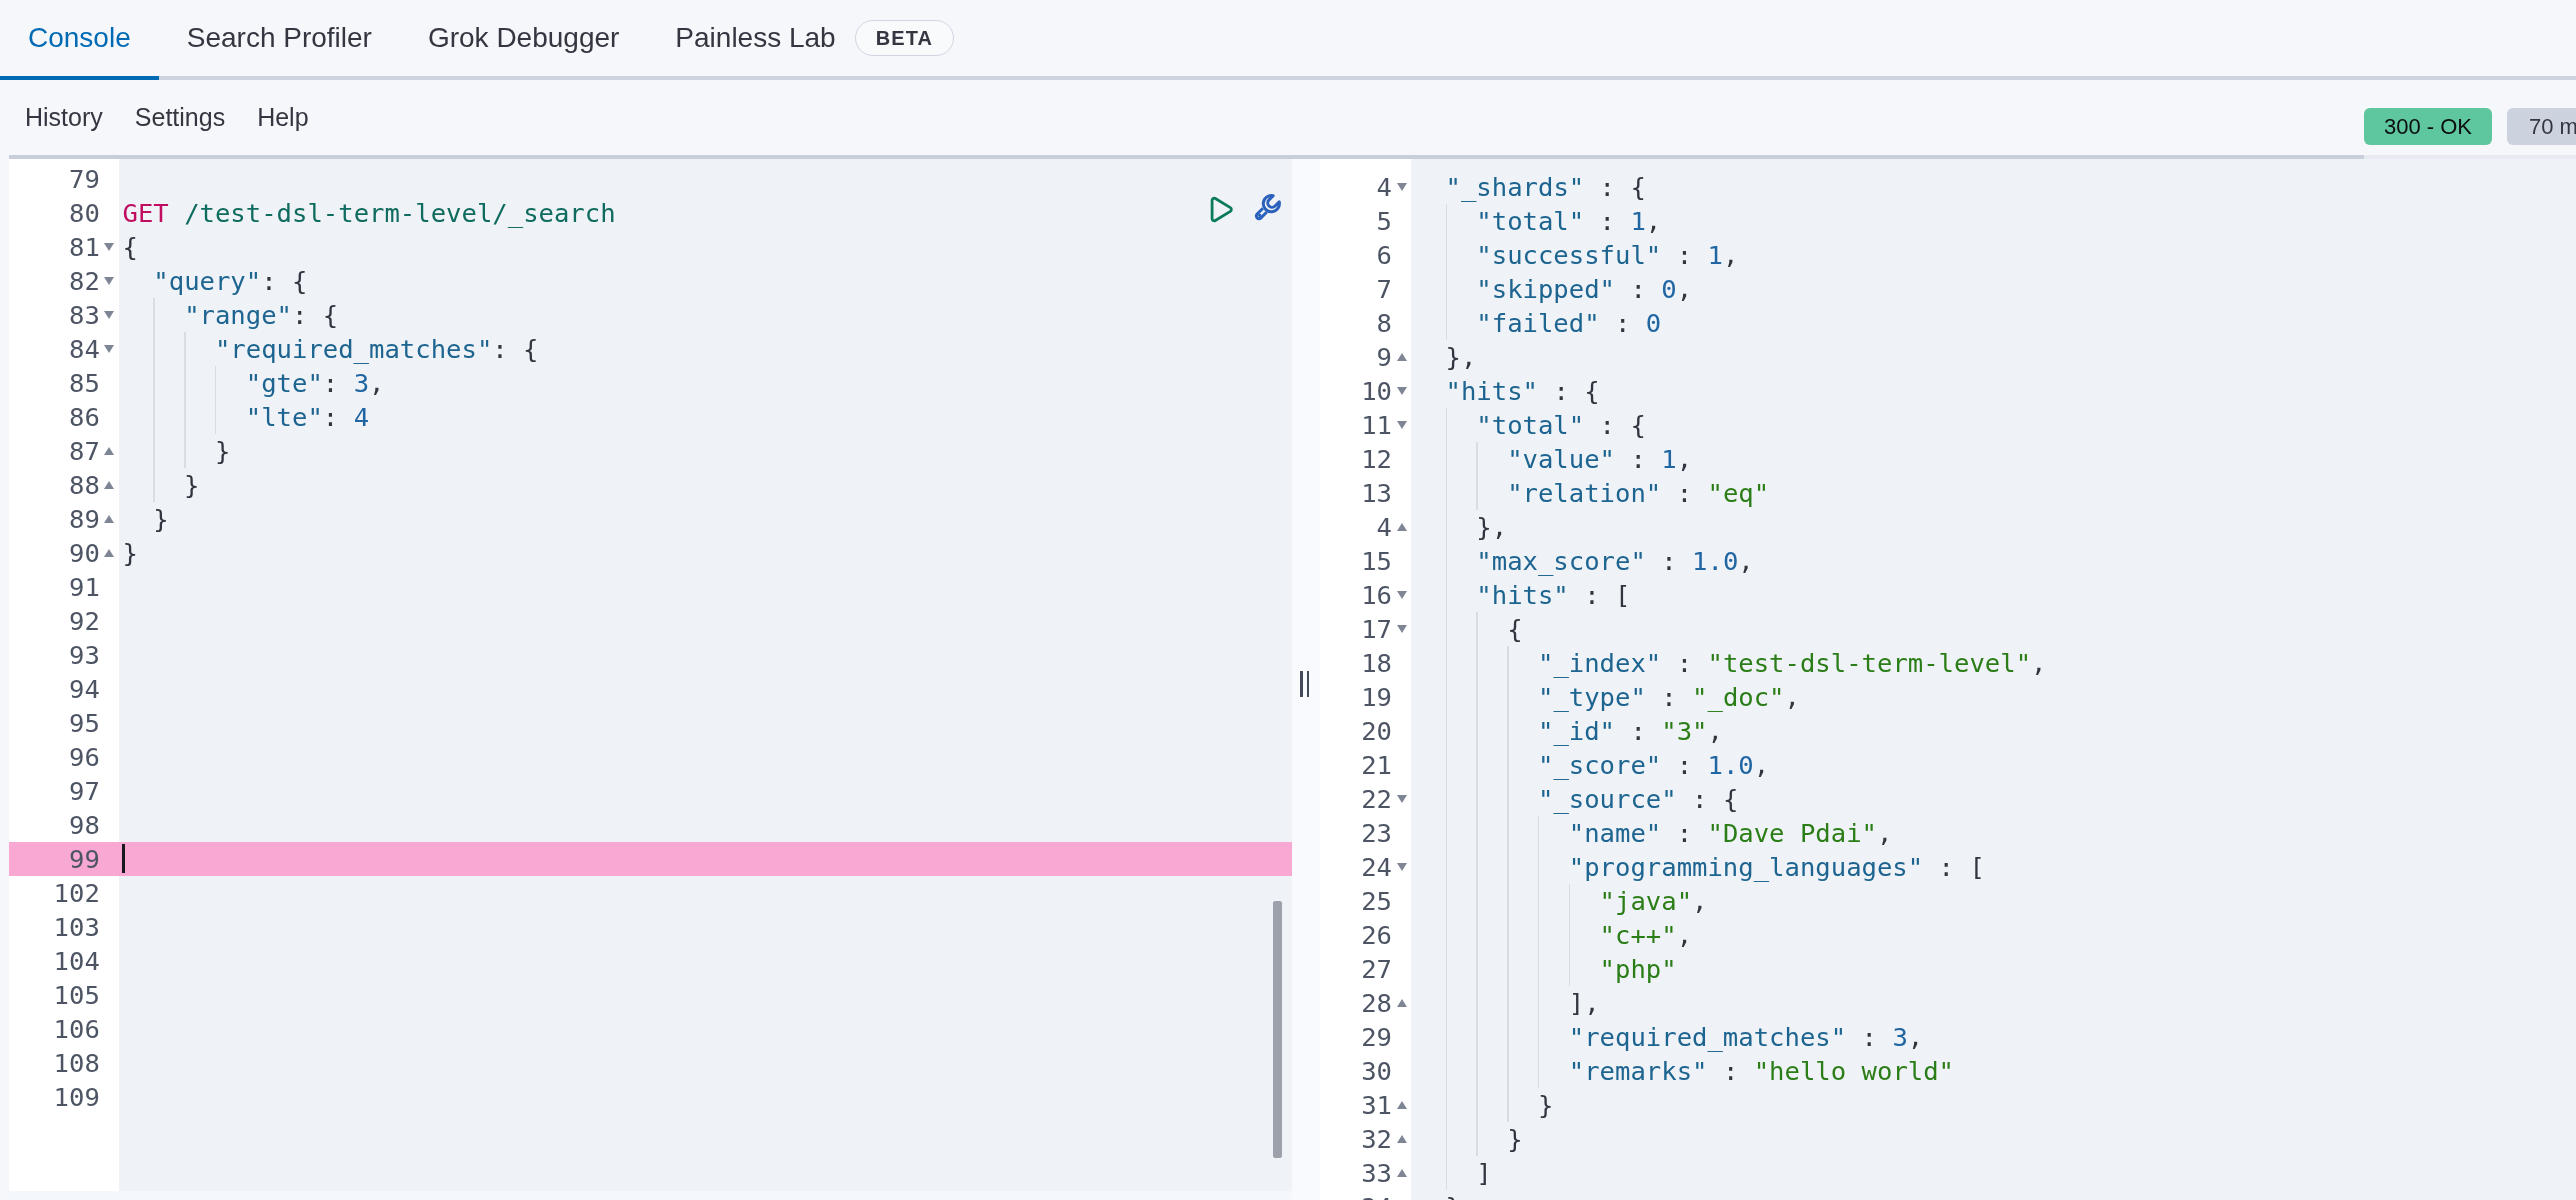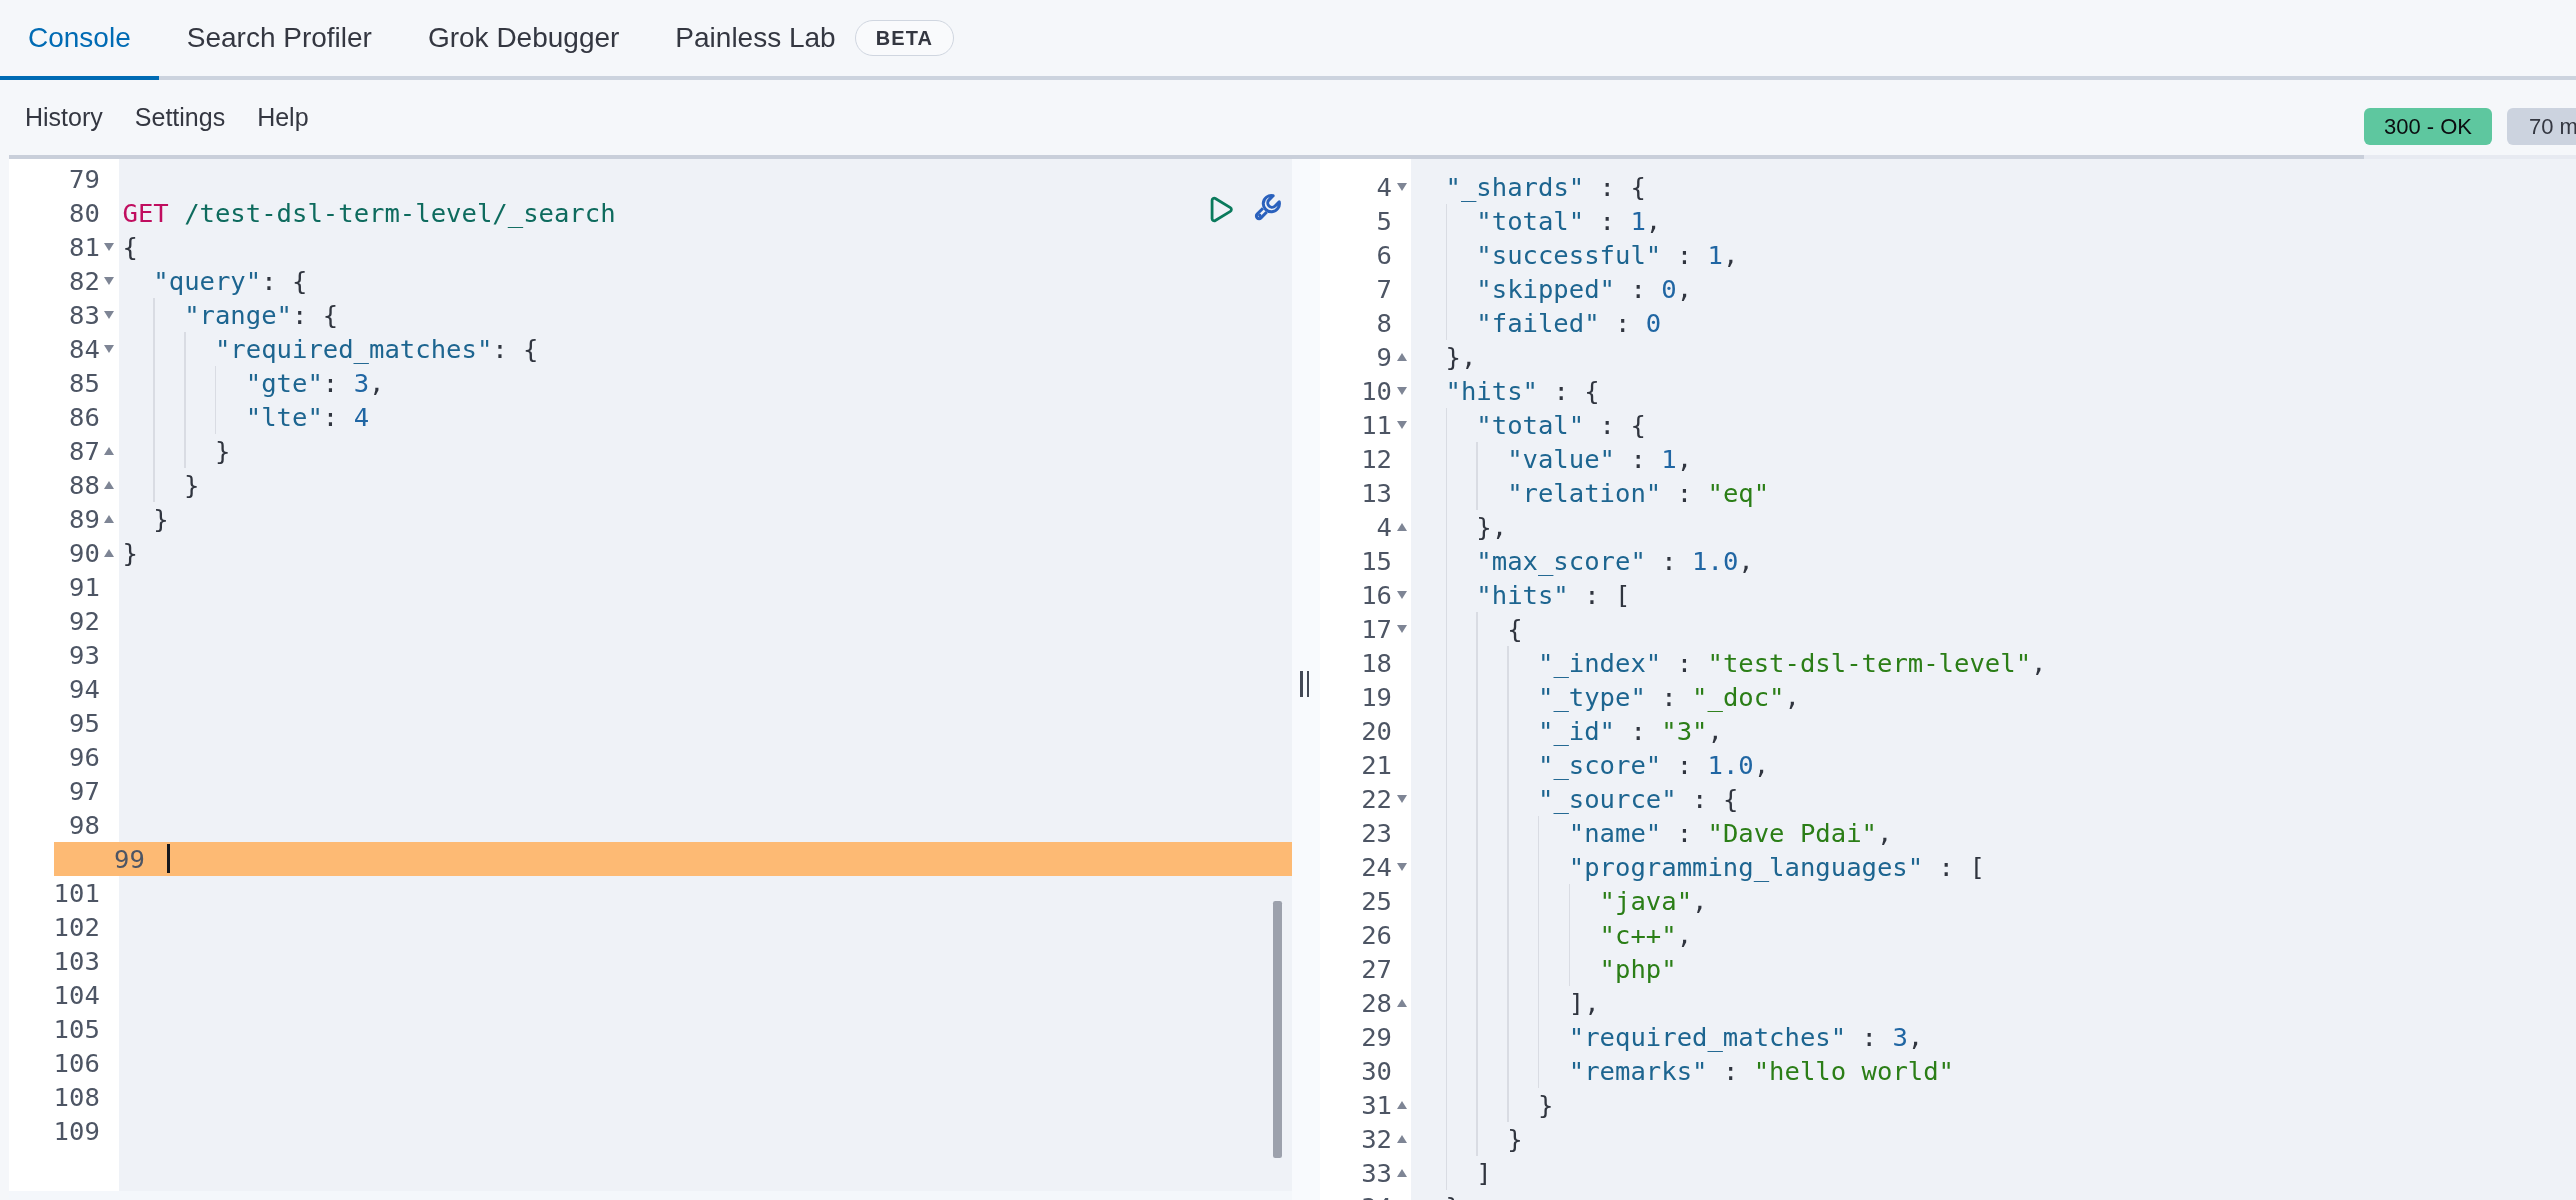--- a/index.html
+++ b/index.html
@@ -49,21 +49,21 @@
   .gutter-underlay{position:absolute;left:0;top:0;bottom:0;background:#ffffff;z-index:0;}
   .panel.left  .gutter-underlay{width:110px;}
   .panel.right .gutter-underlay{width:91px;}
   .rows{position:relative;z-index:1;}
   .panel.left  .rows{padding-top:2.9px;}
   .panel.right .rows{padding-top:10.2px;}
   .row{
     display:flex;height:34px;white-space:pre;
     font-family:"DejaVu Sans Mono",monospace;font-size:25.6px;line-height:34px;
   }
-  .row.active{background:#fdba74;margin-left:45px;}
+  .row.active{background:#f9a8d4;}
   .gut{display:flex;justify-content:flex-end;align-items:center;color:#4d5564;flex:none;}
   .panel.left  .gut{width:110px;}
   .panel.right .gut{width:91px;}
   .foldslot{width:19px;display:flex;justify-content:center;align-items:center;flex:none;}
   .fd{width:0;height:0;border-left:5.9px solid transparent;border-right:5.9px solid transparent;border-top:8px solid #7e8595;}
   .fu{width:0;height:0;border-left:5.9px solid transparent;border-right:5.9px solid transparent;border-bottom:8px solid #7e8595;}
   .txt{position:relative;flex:1;padding-left:3.7px;color:#30353f;}
   .guide{position:absolute;top:0;bottom:0;width:1.5px;background:#d9dce3;}
   .tk-m{color:#c00d5f;}   
   .tk-u{color:#0e6b5e;}   
@@ -128,21 +128,20 @@
         <div class="row"><div class="gut"><span>90</span><span class="foldslot"><span class="fu"></span></span></div><div class="txt"><span class="tk-p">}</span></div></div>
         <div class="row"><div class="gut"><span>91</span><span class="foldslot"></span></div><div class="txt"></div></div>
         <div class="row"><div class="gut"><span>92</span><span class="foldslot"></span></div><div class="txt"></div></div>
         <div class="row"><div class="gut"><span>93</span><span class="foldslot"></span></div><div class="txt"></div></div>
         <div class="row"><div class="gut"><span>94</span><span class="foldslot"></span></div><div class="txt"></div></div>
         <div class="row"><div class="gut"><span>95</span><span class="foldslot"></span></div><div class="txt"></div></div>
         <div class="row"><div class="gut"><span>96</span><span class="foldslot"></span></div><div class="txt"></div></div>
         <div class="row"><div class="gut"><span>97</span><span class="foldslot"></span></div><div class="txt"></div></div>
         <div class="row"><div class="gut"><span>98</span><span class="foldslot"></span></div><div class="txt"></div></div>
         <div class="row active"><div class="gut"><span>99</span><span class="foldslot"></span></div><div class="txt"><span class="cursor"></span></div></div>
-        <div class="row"><div class="gut"><span>101</span><span class="foldslot"></span></div><div class="txt"></div></div>
         <div class="row"><div class="gut"><span>102</span><span class="foldslot"></span></div><div class="txt"></div></div>
         <div class="row"><div class="gut"><span>103</span><span class="foldslot"></span></div><div class="txt"></div></div>
         <div class="row"><div class="gut"><span>104</span><span class="foldslot"></span></div><div class="txt"></div></div>
         <div class="row"><div class="gut"><span>105</span><span class="foldslot"></span></div><div class="txt"></div></div>
         <div class="row"><div class="gut"><span>106</span><span class="foldslot"></span></div><div class="txt"></div></div>
         <div class="row"><div class="gut"><span>108</span><span class="foldslot"></span></div><div class="txt"></div></div>
         <div class="row"><div class="gut"><span>109</span><span class="foldslot"></span></div><div class="txt"></div></div>
       </div>
     <div class="req-actions">
       <div class="icon-btn">

